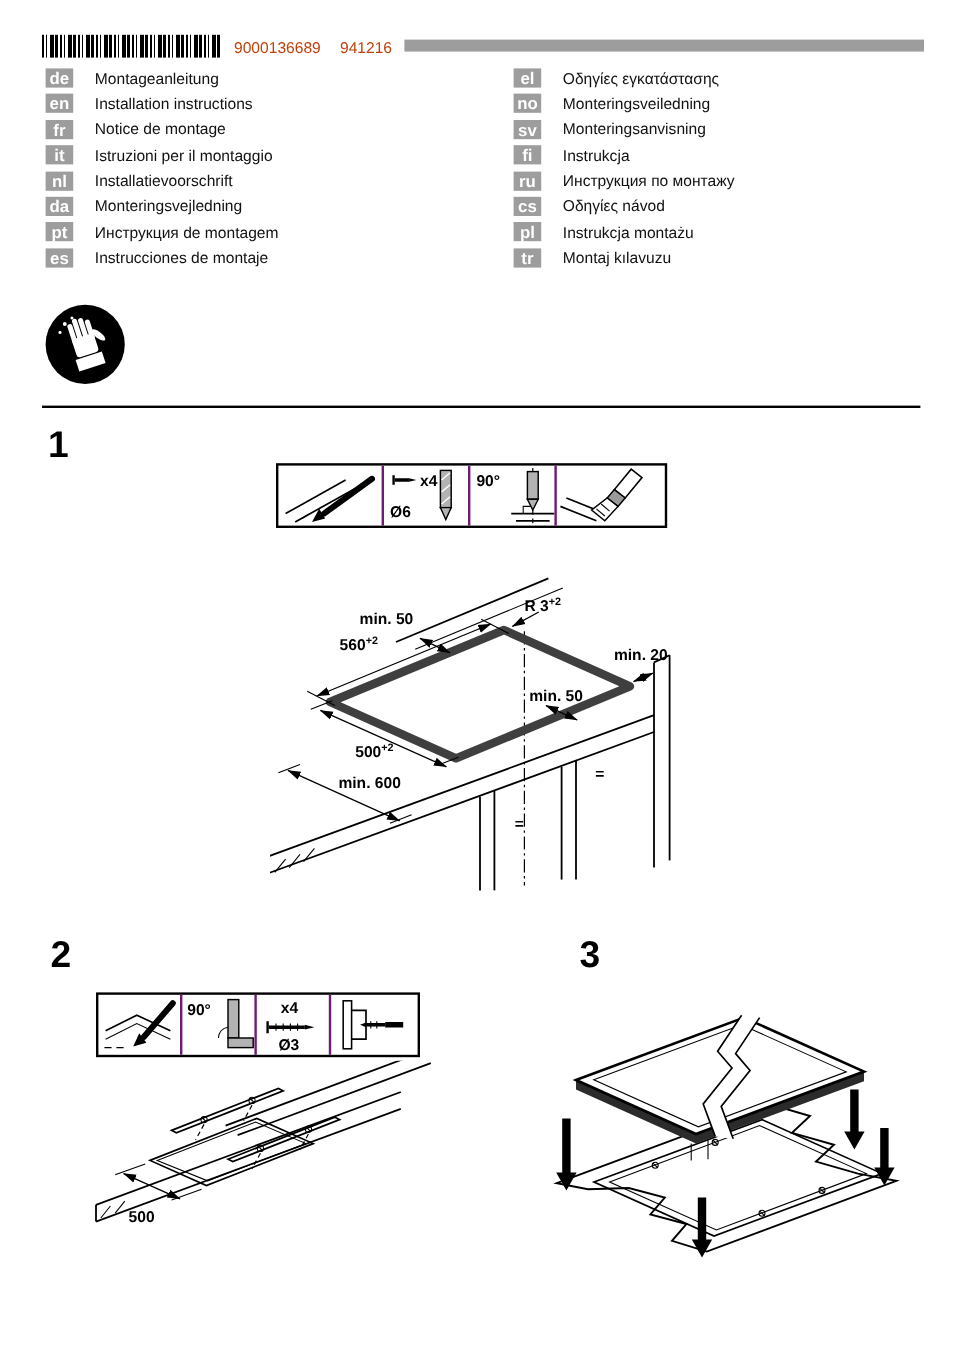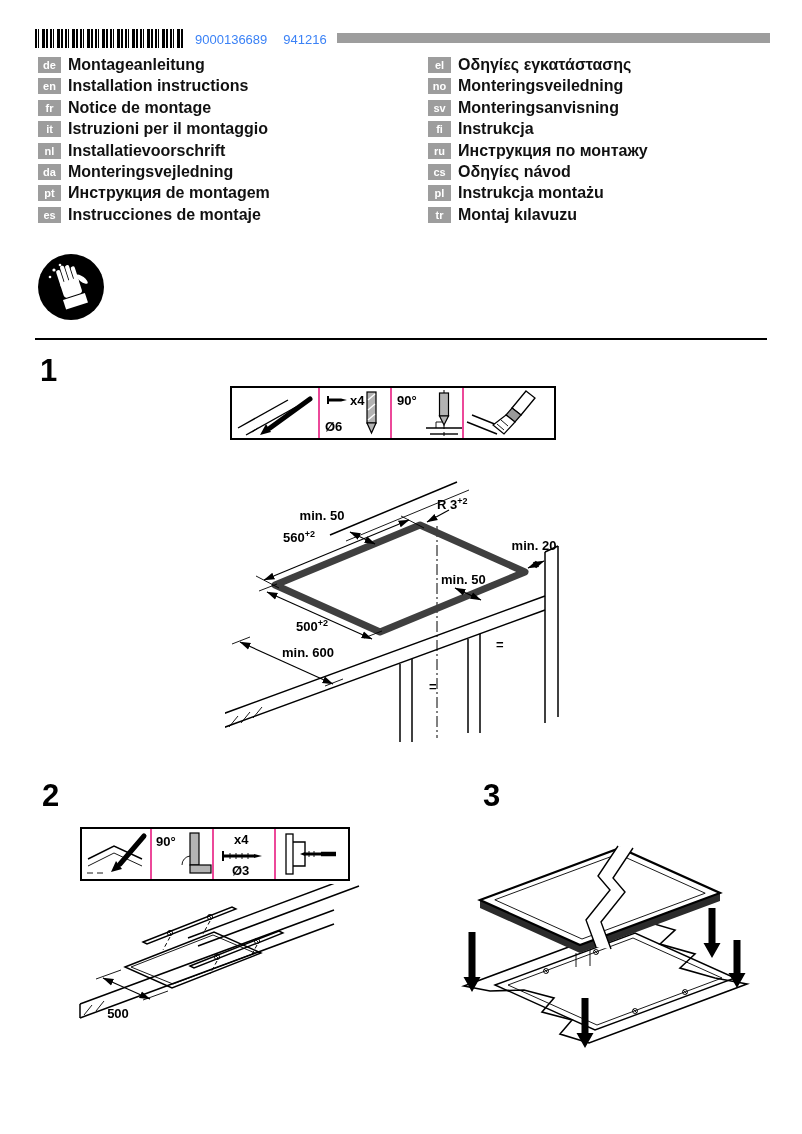--- a/index.html
+++ b/index.html
@@ -3,46 +3,46 @@
 <meta charset="utf-8">
 <style>
   *{margin:0;padding:0;box-sizing:border-box}
   body{background:#e8e8e8}
   .page{position:relative;width:802px;height:1134px;margin:0 auto;background:#fff;
         font-family:"Liberation Sans","DejaVu Sans",sans-serif;overflow:hidden;color:#111}
 
   
   .barcode{position:absolute;left:35px;top:29px;width:150px;height:19px;
     background:repeating-linear-gradient(90deg,#000 0 2px,#fff 2px 3px,#000 3px 4px,#fff 4px 7px,#000 7px 10px,#fff 10px 11px,#000 11px 13px,#fff 13px 15px);}
-  .codes{position:absolute;left:195px;top:32px;font-size:13px;color:#3b82f6;white-space:nowrap}
+  .codes{position:absolute;left:195px;top:32px;font-size:13px;color:#c2410c;white-space:nowrap}
   .codes .code2{margin-left:16px}
   .graybar{position:absolute;left:337px;top:33px;width:433px;height:10px;background:#9d9d9d}
 
   
   .lang-col{position:absolute;top:57px}
   .lang-left{left:38px}
   .lang-right{left:428px}
   .lang-row{display:flex;align-items:center;height:16px;margin-bottom:5.4px}
-  .lang-code{width:23px;height:16px;background:#9d9d9d;color:#fff;font-weight:bold;font-size:11px;
-             display:flex;align-items:center;justify-content:center;margin-right:7px;flex:none}
-  .lang-label{font-weight:bold;font-size:16px;color:#111;white-space:nowrap}
+  .lang-code{width:23px;height:16px;background:#9d9d9d;color:#fff;font-weight:bold;font-size:14px;
+             display:flex;align-items:center;justify-content:center;margin-right:18px;flex:none}
+  .lang-label{font-weight:normal;font-size:13px;color:#111;white-space:nowrap}
 
   .glove-badge{position:absolute;left:37px;top:253px;width:68px;height:68px}
   .rule{position:absolute;left:35px;top:338px;width:732px;height:2px;background:#000}
 
   .step-num{position:absolute;font-weight:bold;font-size:31px;color:#000}
   .n1{left:40px;top:353px}
   .n2{left:42px;top:778px}
   .n3{left:483px;top:778px}
 
   
   .toolstrip{position:absolute;display:flex;border:2px solid #000;background:#fff}
   .ts1{left:230px;top:386px;width:326px;height:54px}
   .ts2{left:80px;top:827px;width:270px;height:54px}
-  .cell{border-right:2px solid #ec4899;height:100%;overflow:hidden}
+  .cell{border-right:2px solid #701a75;height:100%;overflow:hidden}
   .cell:last-child{border-right:none}
   .ts1 .cell:nth-child(1){width:88px}
   .ts1 .cell:nth-child(2){width:72px}
   .ts1 .cell:nth-child(3){width:72px}
   .ts1 .cell:nth-child(4){width:84px}
   .ts2 .cell:nth-child(1){width:70px}
   .ts2 .cell:nth-child(2){width:62px}
   .ts2 .cell:nth-child(3){width:62px}
   .ts2 .cell:nth-child(4){width:66px}
   .cell svg{display:block}

